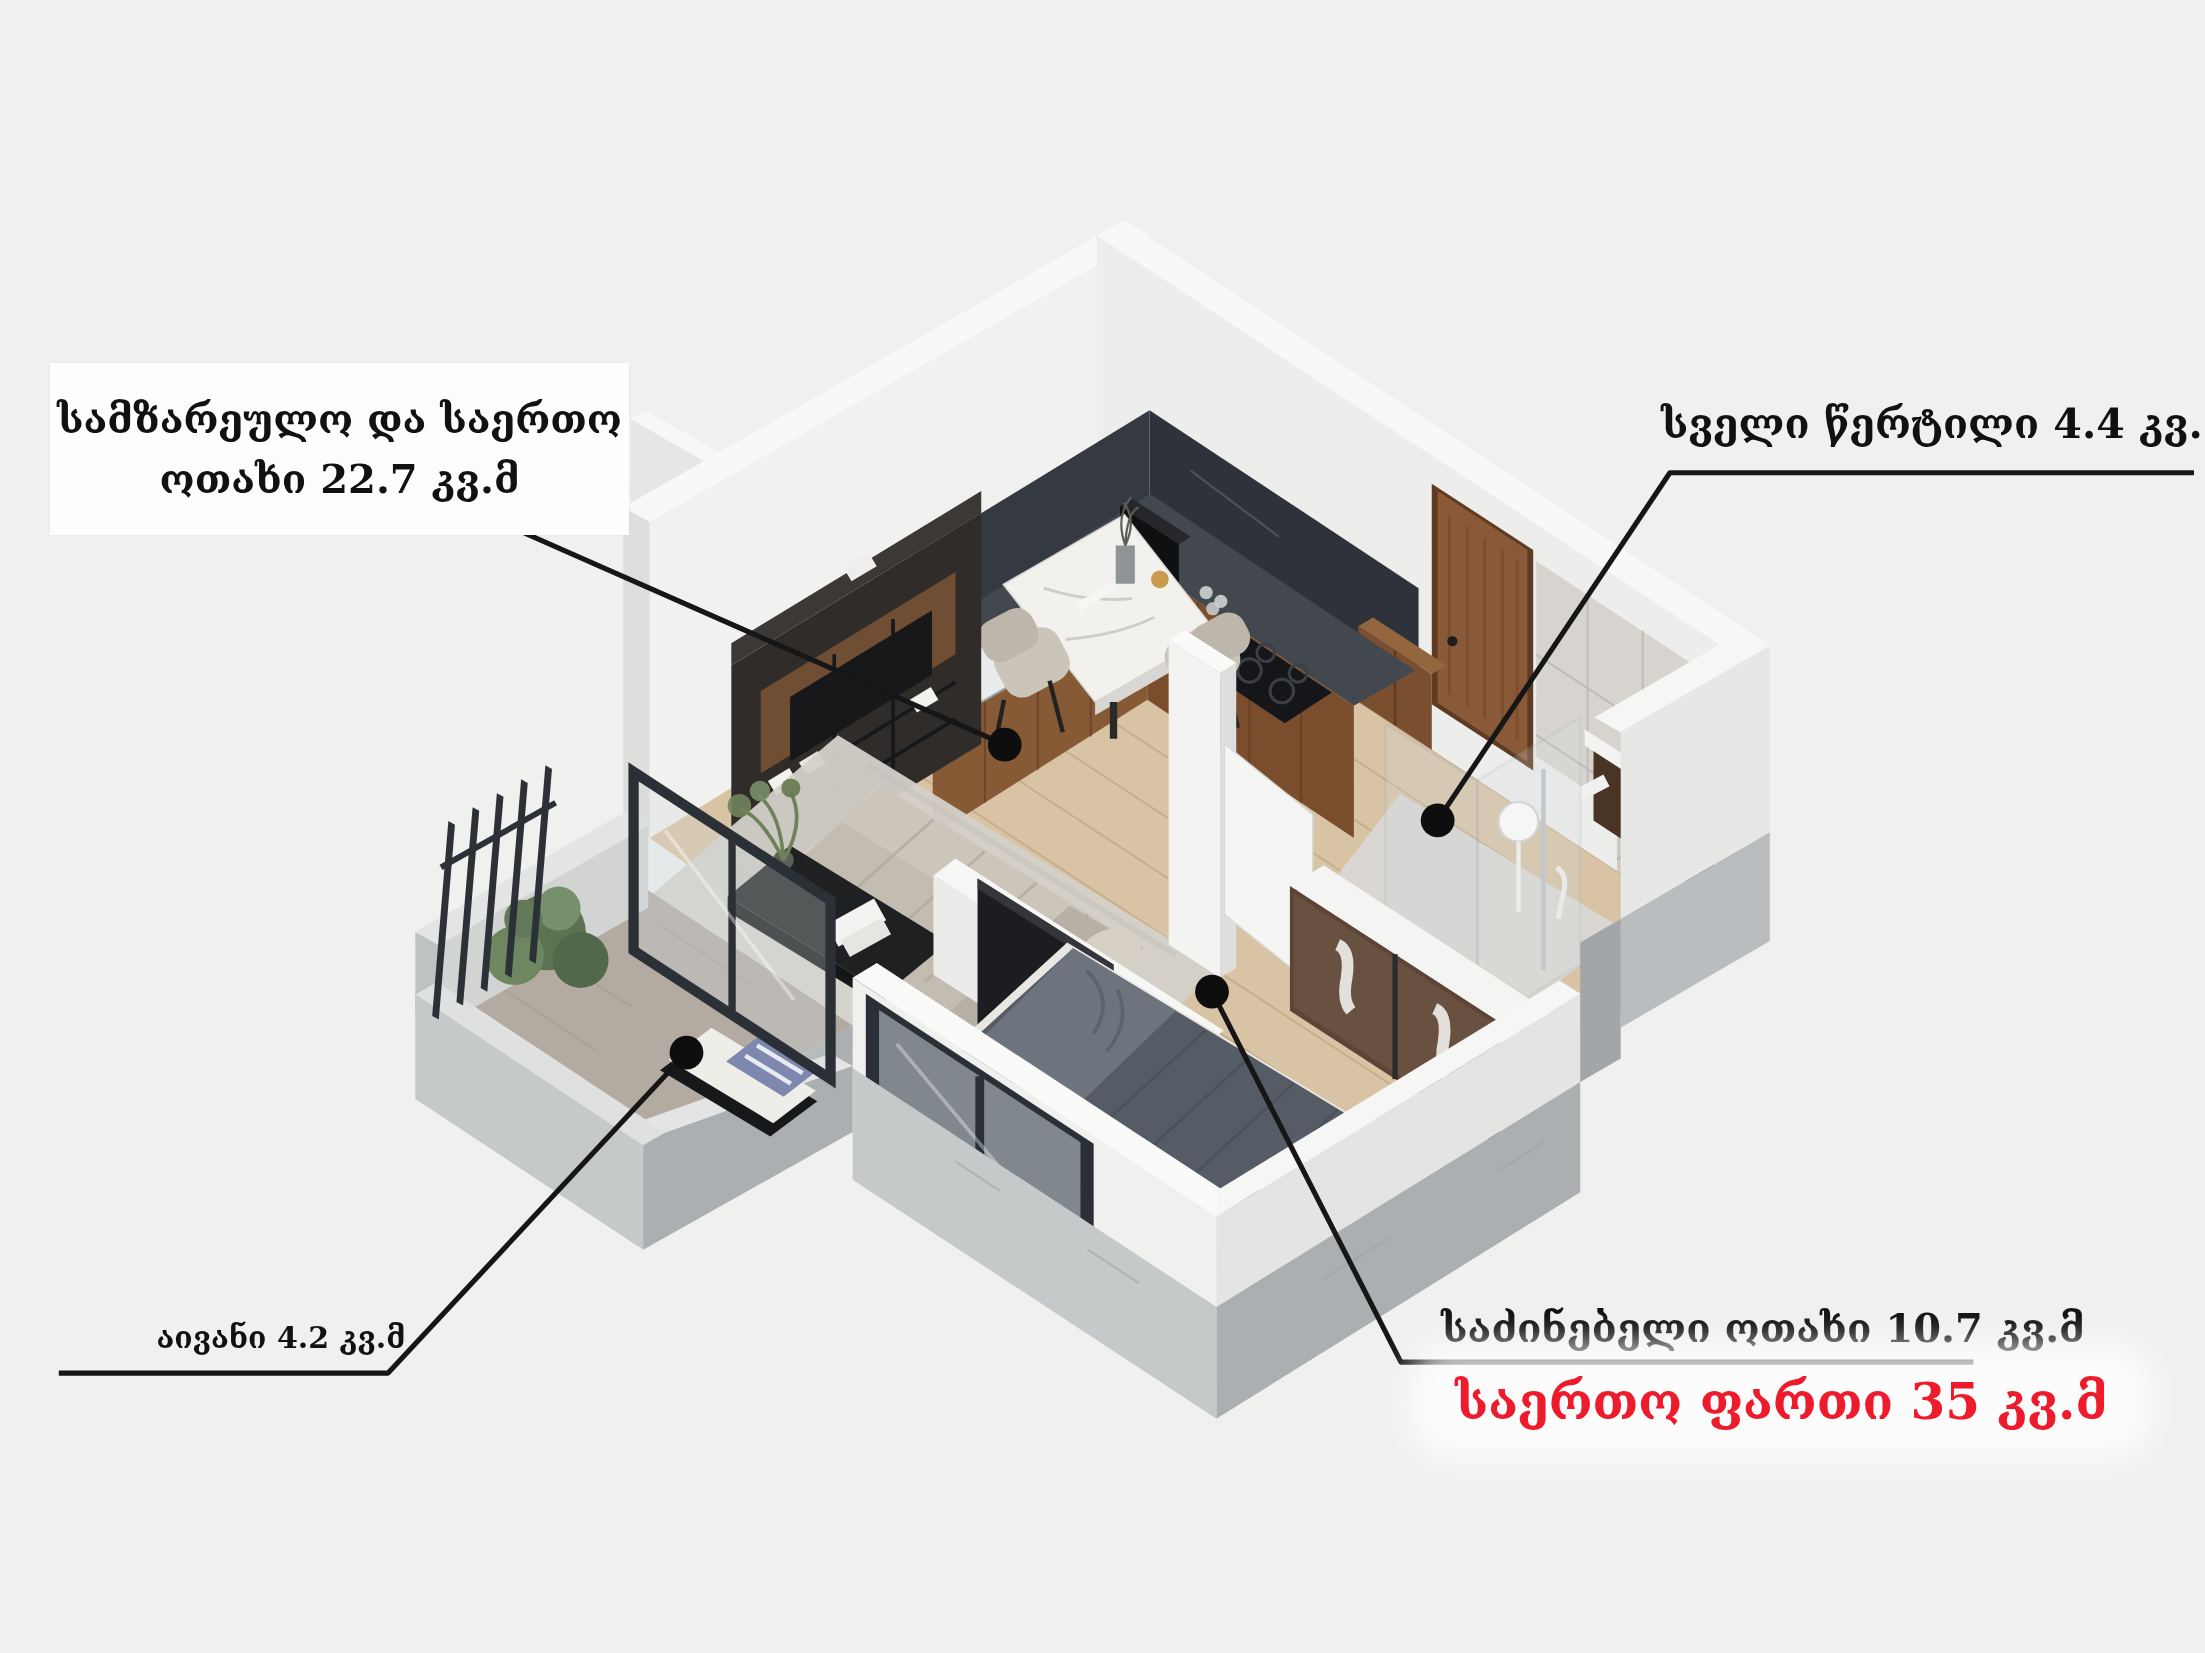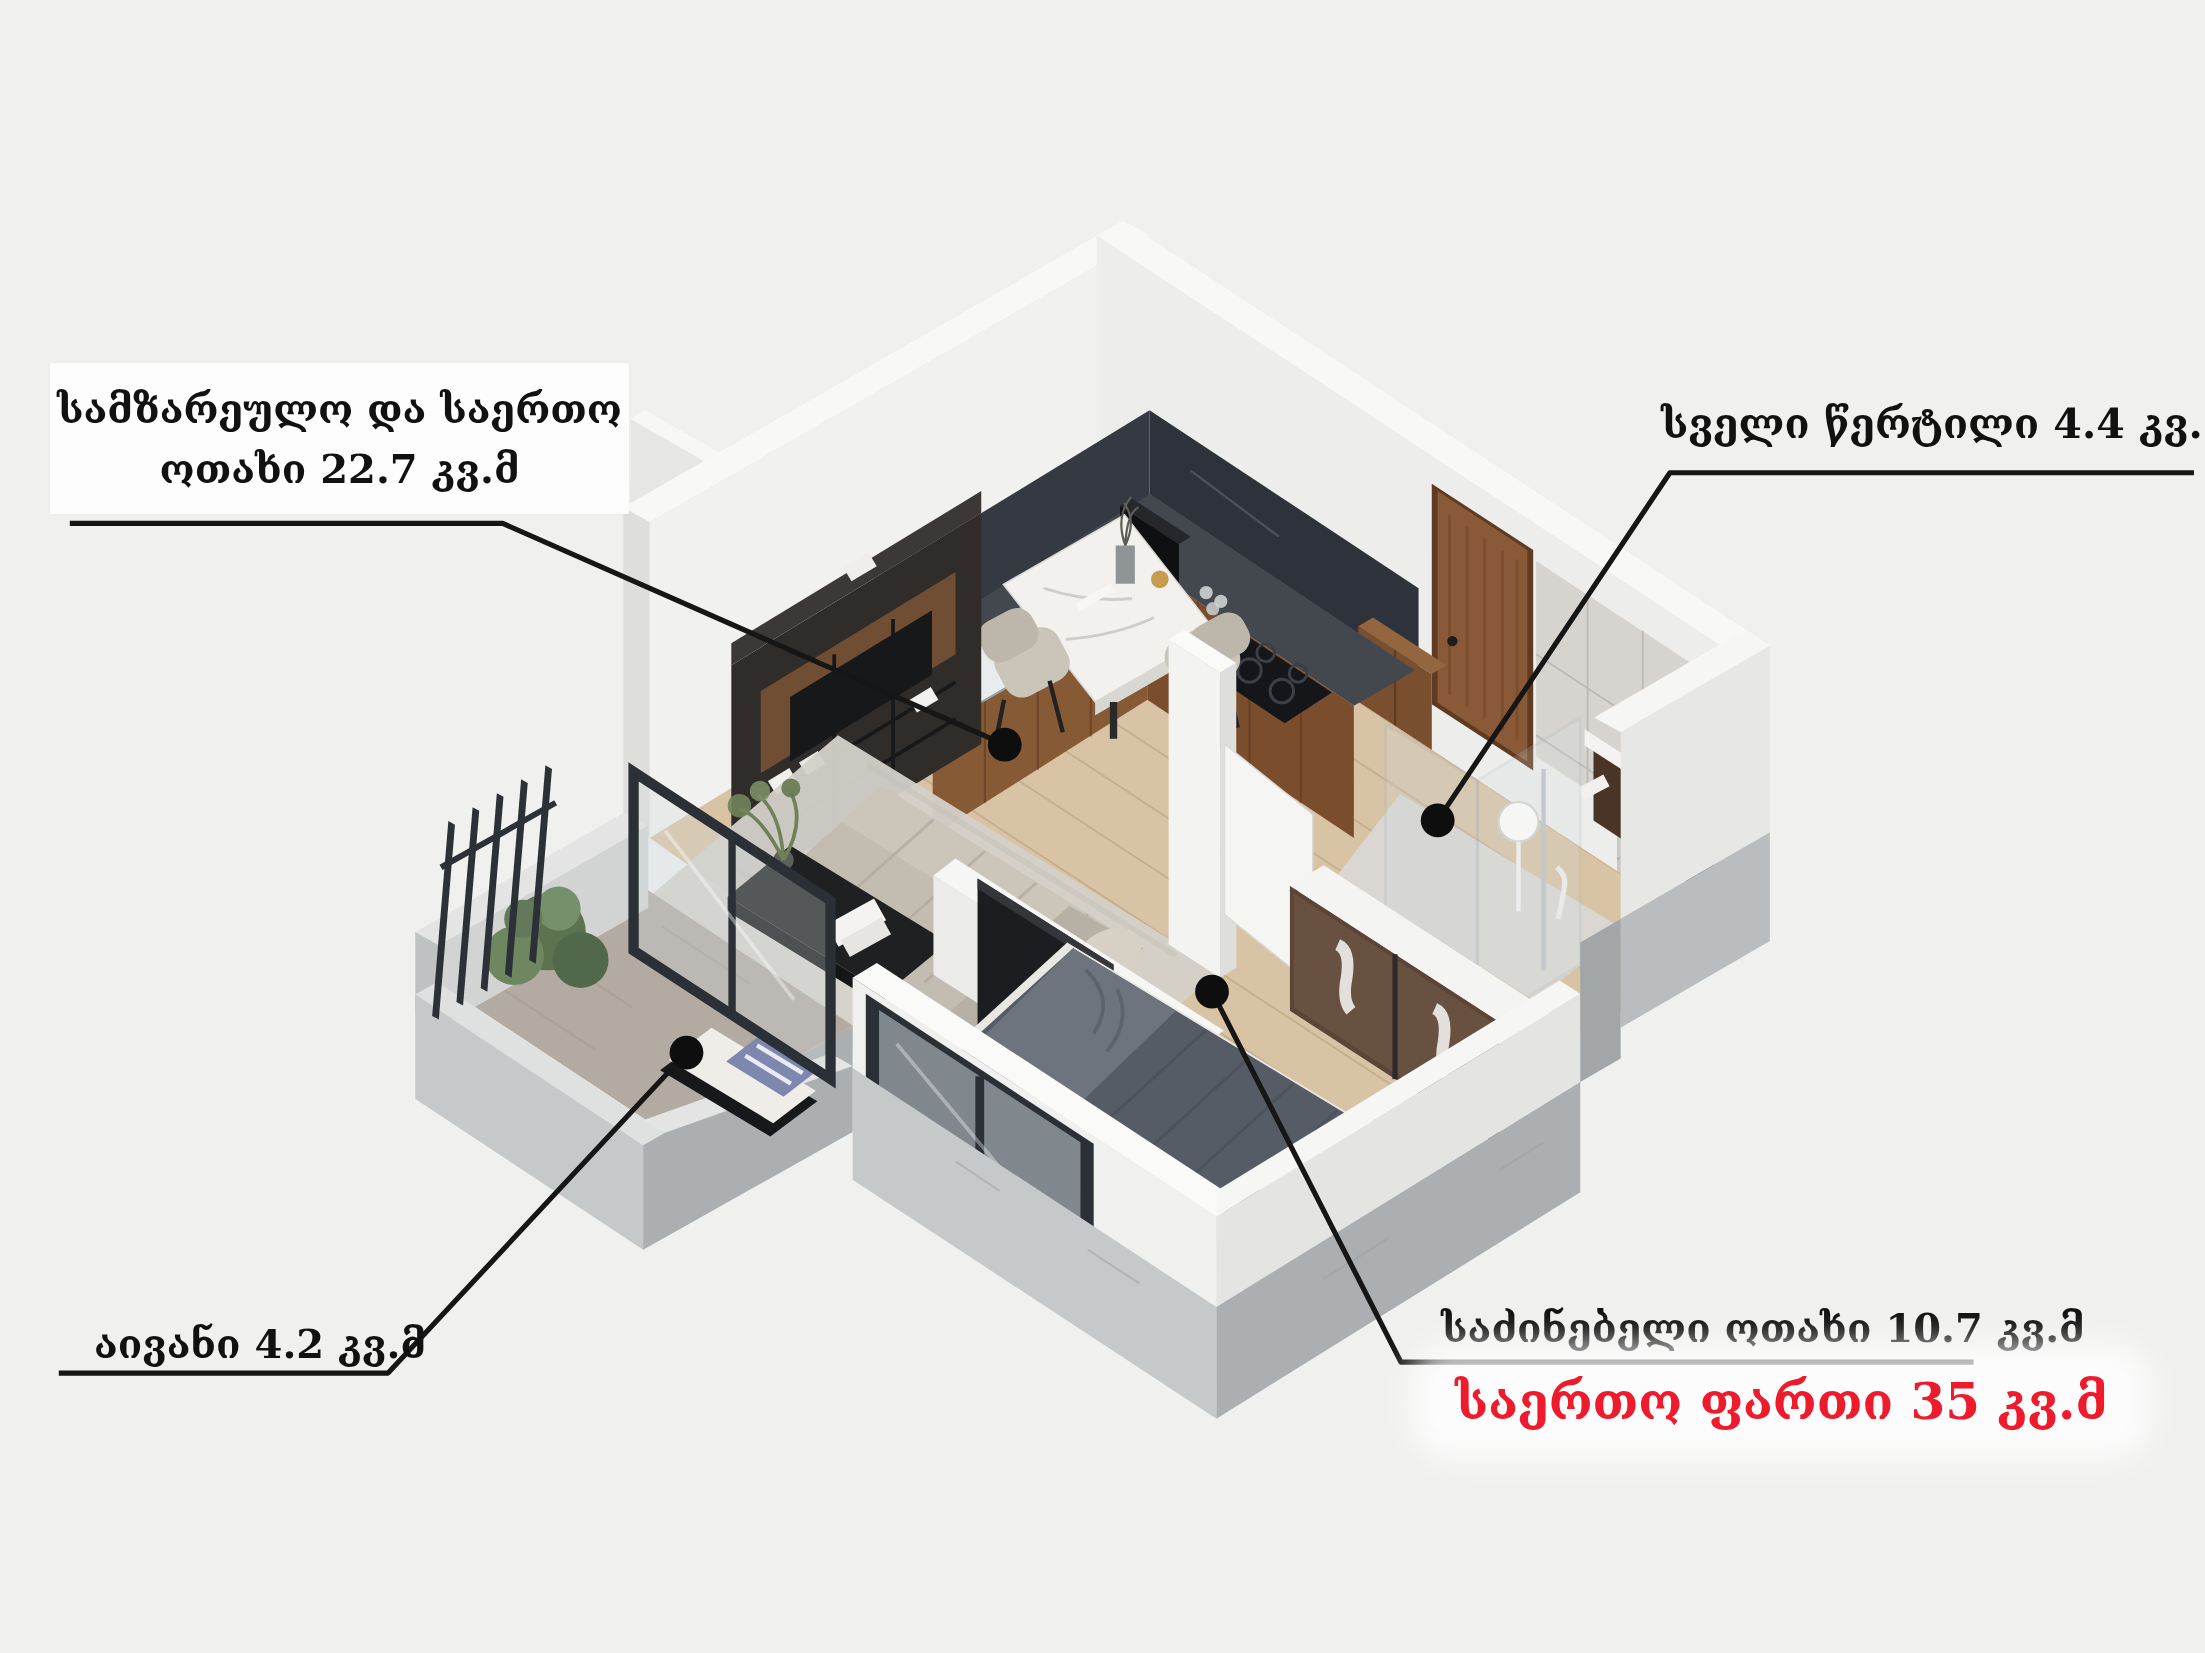--- a/index.html
+++ b/index.html
@@ -1,24 +1,24 @@
 <!DOCTYPE html>
 <html style="font-size:11.8px"><head>
 <meta charset="utf-8">
 <style>
   html,body{margin:0;padding:0;}
   .stage{position:relative;width:2205px;height:1654px;background:#f0f0ef;overflow:hidden;
          font-family:"DejaVu Serif","DejaVu Sans",serif;color:#111;}
   .stage svg{position:absolute;left:0;top:0;}
   .label{position:absolute;font-weight:700;white-space:nowrap;}
-  .label-box{left:50px;top:363px;width:579px;height:151px;background:#fdfdfd;
+  .label-box{left:50px;top:363px;width:579px;height:172px;background:#fdfdfd;
              display:flex;flex-direction:column;align-items:center;justify-content:center;
              font-size:40px;line-height:1.5;text-align:center;box-shadow:0 0 2.9px rgba(0,0,0,.05);}
   .label-wet{left:1661px;top:400px;width:522px;text-align:center;font-size:41px;}
-  .label-balcony{left:94px;top:1320px;width:412px;font-size:40px;}
+  .label-balcony{left:75px;top:1320px;width:412px;text-align:center;font-size:30px;}
   .label-bedroom{left:1441px;top:1304px;width:515px;text-align:center;font-size:40px;}
   .label-total{left:1433px;top:1366px;font-size:50px;padding:5.9px 22px;border-radius:17.6px;
                background:rgba(255,255,255,.78);box-shadow:0 0 31px 23.5px rgba(255,255,255,.78);}
 </style>
 </head>
 <body>
 
 <div class="stage">
 
 <svg width="2205" height="1654" viewBox="0 0 3000 2250">

